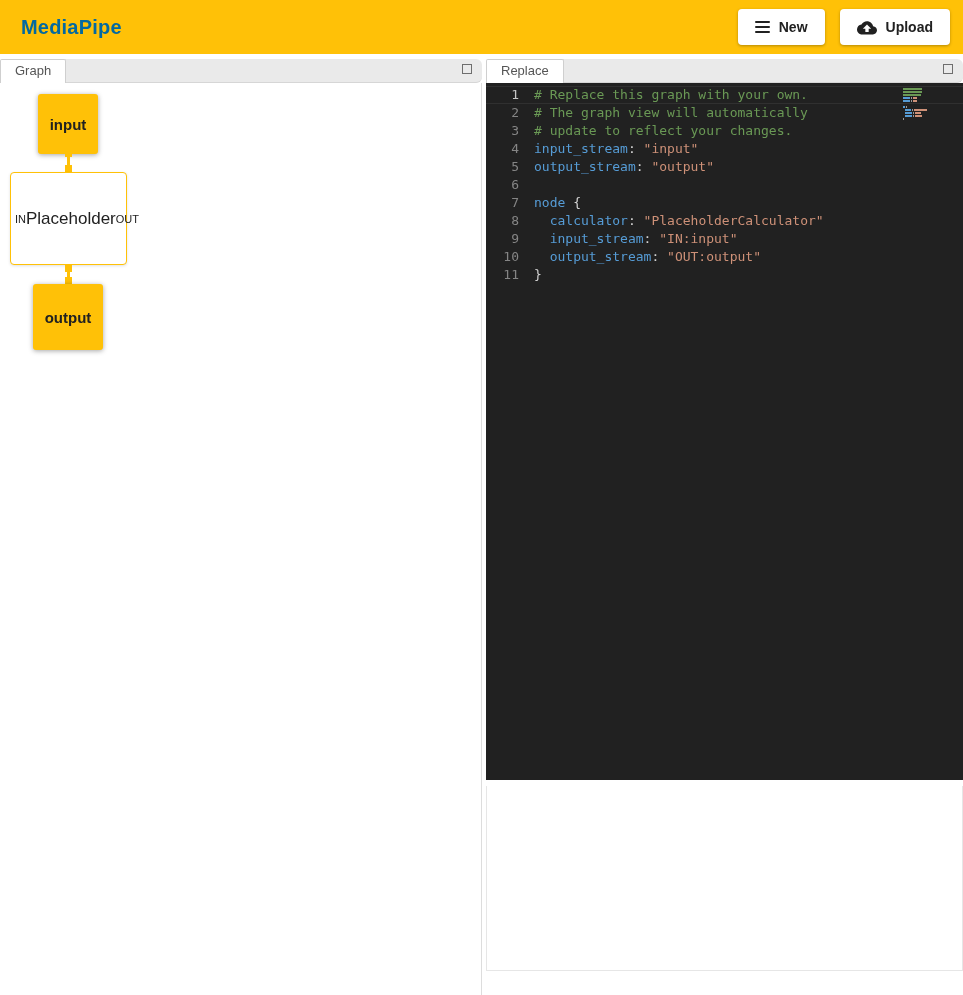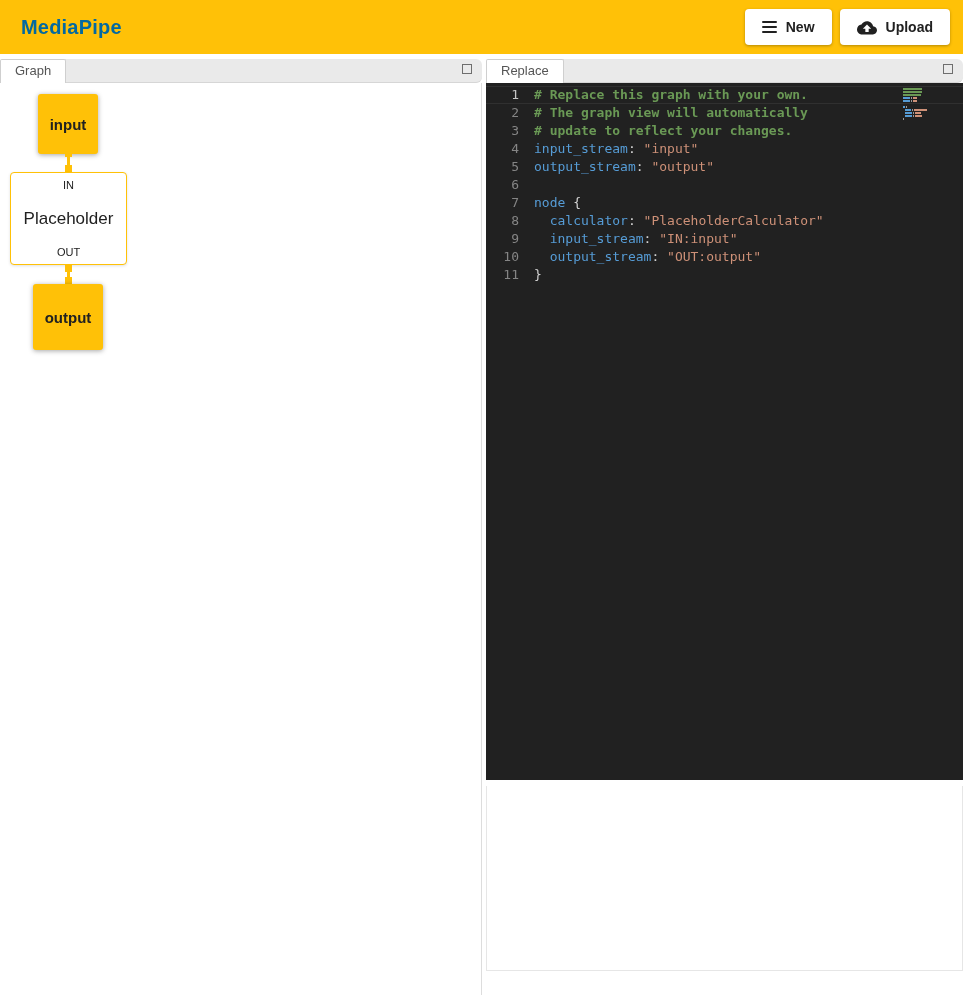--- a/index.html
+++ b/index.html
@@ -11,21 +11,21 @@
   }
   *{margin:0;padding:0;box-sizing:border-box;}
   html,body{width:963px;height:995px;background:#ffffff;overflow:hidden;
     font-family:"Liberation Sans",sans-serif;position:relative;}
 
   
   .app-header{position:absolute;left:0;top:0;width:963px;height:54px;
     background:var(--accent);display:flex;align-items:center;
     justify-content:space-between;padding:0 13px 0 21px;z-index:5;}
   .app-title{font-size:20px;font-weight:bold;color:#0369a1;letter-spacing:.2px;}
-  .header-buttons{display:flex;gap:8px;}
+  .header-buttons{display:flex;gap:15px;}
   .hbtn{display:flex;align-items:center;gap:9px;height:36px;padding:0 17px;
     background:#ffffff;border:none;border-radius:4px;
     box-shadow:0 1px 3px rgba(0,0,0,.3);cursor:pointer;
     font-family:"Liberation Sans",sans-serif;font-size:14px;font-weight:bold;color:#212121;}
   .menu-icon{display:inline-flex;flex-direction:column;gap:3px;}
   .menu-icon i{display:block;width:15px;height:2px;background:#212121;border-radius:1px;}
   .cloud-icon svg{display:block;}
 
   
   .panel{position:absolute;}
@@ -55,40 +55,40 @@
     background:#ffffff;cursor:row-resize;}
 
   
   .gnode-io{position:absolute;background:var(--accent);border-radius:3px;
     box-shadow:0 1px 5px rgba(0,0,0,.35);display:flex;align-items:center;
     justify-content:center;font-size:15px;font-weight:bold;color:#212121;cursor:move;}
   .node-input{left:38px;top:11px;width:60px;height:60px;}
   .node-output{left:33px;top:201px;width:70px;height:66px;}
   .gnode-calc{position:absolute;left:10px;top:89px;width:117px;height:93px;
     background:#ffffff;border:1px solid var(--accent);border-radius:4px;
-    box-shadow:0 1px 3px rgba(0,0,0,.12);display:flex;flex-direction:column;
-    align-items:center;justify-content:space-between;padding:6px 12px;cursor:move;text-align:right;}
+    box-shadow:0 1px 3px rgba(0,0,0,.12);display:flex;flex-direction:row;
+    align-items:center;justify-content:space-between;padding:6px 4px;cursor:move;text-align:right;}
   .port-label{font-size:11px;color:#212121;}
   .node-title{font-size:17px;color:#212121;}
   .edge{position:absolute;width:8px;display:flex;flex-direction:column;align-items:center;}
   .edge-1{left:64px;top:67px;height:22px;}
   .edge-2{left:64px;top:182px;height:19px;}
   .edge .port{width:7px;height:7px;background:var(--accent);flex:none;}
   .edge .wire{width:3px;flex:1;background:var(--accent);}
 
   
   .code-line{display:flex;height:18px;line-height:18px;
     font-family:"DejaVu Sans Mono",monospace;font-size:13px;}
   .line-num{width:48px;flex:none;text-align:right;padding-right:15px;
     color:#858585;user-select:none;}
   .line-code{white-space:pre;color:#d4d4d4;}
   .code-line.active .line-num{color:#c6c6c6;}
   .code-line.active{box-shadow:inset 0 1px 0 rgba(255,255,255,.07),
     inset 0 -1px 0 rgba(255,255,255,.07);}
-  .tok-comment{color:var(--tok-comment);font-weight:bold;}
+  .tok-comment{color:var(--tok-comment);}
   .tok-key{color:var(--tok-key);}
   .tok-string{color:var(--tok-string);}
   .tok-plain{color:#d4d4d4;}
 
   .minimap{position:absolute;top:5px;right:16px;width:44px;}
   .mm-line{height:2px;margin-bottom:1px;display:flex;gap:1px;}
   .mm-seg{height:2px;display:block;flex:none;}
   .mm-comment{background:var(--tok-comment);}
   .mm-key{background:var(--tok-key);}
   .mm-string{background:var(--tok-string);}

